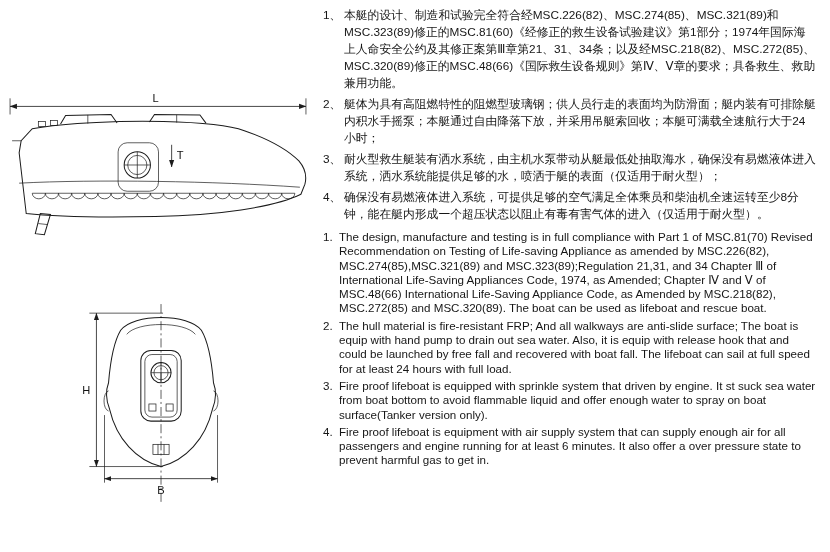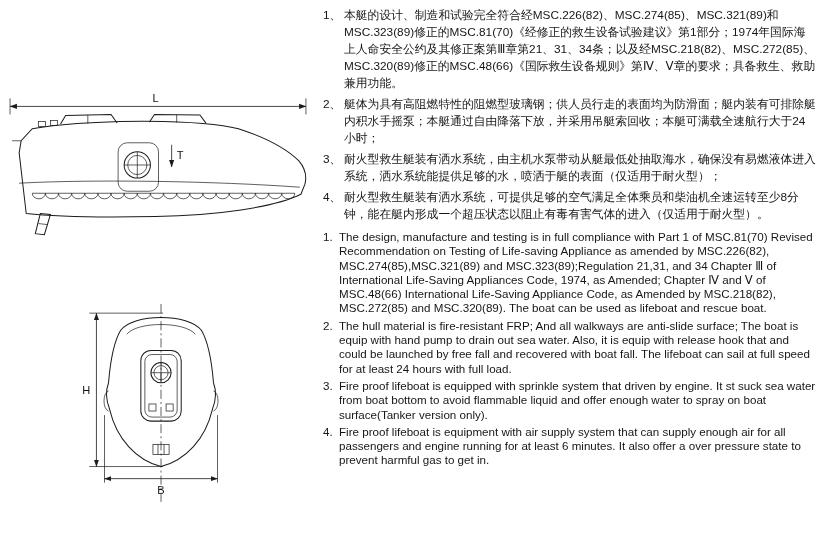--- a/index.html
+++ b/index.html
@@ -142,33 +142,33 @@
       <text class="lbl" x="82" y="196" text-anchor="middle">B</text>
     </g>
   </svg>
 </div>
 
 <div class="text-col">
 
   <div class="cn">
     <div class="spec-item">
       <span class="marker">1、</span>
-      <span class="body-text">本艇的设计、制造和试验完全符合经MSC.226(82)、MSC.274(85)、MSC.321(89)和MSC.323(89)修正的MSC.81(70)《经修正的救生设备试验建议》第1部分；1974年国际海上人命安全公约及其修正案第Ⅲ章第21、31、34条；以及经MSC.218(82)、MSC.272(85)、MSC.320(89)修正的MSC.48(66)《国际救生设备规则》第Ⅳ、Ⅴ章的要求；具备救生、救助兼用功能。</span>
+      <span class="body-text">本艇的设计、制造和试验完全符合经MSC.226(82)、MSC.274(85)、MSC.321(89)和MSC.323(89)修正的MSC.81(60)《经修正的救生设备试验建议》第1部分；1974年国际海上人命安全公约及其修正案第Ⅲ章第21、31、34条；以及经MSC.218(82)、MSC.272(85)、MSC.320(89)修正的MSC.48(66)《国际救生设备规则》第Ⅳ、Ⅴ章的要求；具备救生、救助兼用功能。</span>
     </div>
     <div class="spec-item">
       <span class="marker">2、</span>
       <span class="body-text">艇体为具有高阻燃特性的阻燃型玻璃钢；供人员行走的表面均为防滑面；艇内装有可排除艇内积水手摇泵；本艇通过自由降落下放，并采用吊艇索回收；本艇可满载全速航行大于24小时；</span>
     </div>
     <div class="spec-item">
       <span class="marker">3、</span>
       <span class="body-text">耐火型救生艇装有洒水系统，由主机水泵带动从艇最低处抽取海水，确保没有易燃液体进入系统，洒水系统能提供足够的水，喷洒于艇的表面（仅适用于耐火型）；</span>
     </div>
     <div class="spec-item">
       <span class="marker">4、</span>
-      <span class="body-text">耐火型救生艇装有洒水系统，可提供足够的空气满足全体乘员和柴油机全速运转至少8分钟，能在艇内形成一个超压状态以阻止有毒有害气体的进入（仅适用于耐火型）。</span>
+      <span class="body-text">确保没有易燃液体进入系统，可提供足够的空气满足全体乘员和柴油机全速运转至少8分钟，能在艇内形成一个超压状态以阻止有毒有害气体的进入（仅适用于耐火型）。</span>
     </div>
   </div>
 
   <div class="en">
     <div class="spec-item">
       <span class="marker">1.</span>
       <span class="body-text">The design, manufacture and testing is in full compliance with Part 1 of MSC.81(70) Revised Recommendation on Testing of Life-saving Appliance as amended by MSC.226(82), MSC.274(85),MSC.321(89) and MSC.323(89);Regulation 21,31, and 34 Chapter Ⅲ of International Life-Saving Appliances Code, 1974, as Amended; Chapter Ⅳ and Ⅴ of MSC.48(66) International Life-Saving Appliance Code, as Amended by MSC.218(82), MSC.272(85) and MSC.320(89). The boat can be used as lifeboat and rescue boat.</span>
     </div>
     <div class="spec-item">
       <span class="marker">2.</span>

